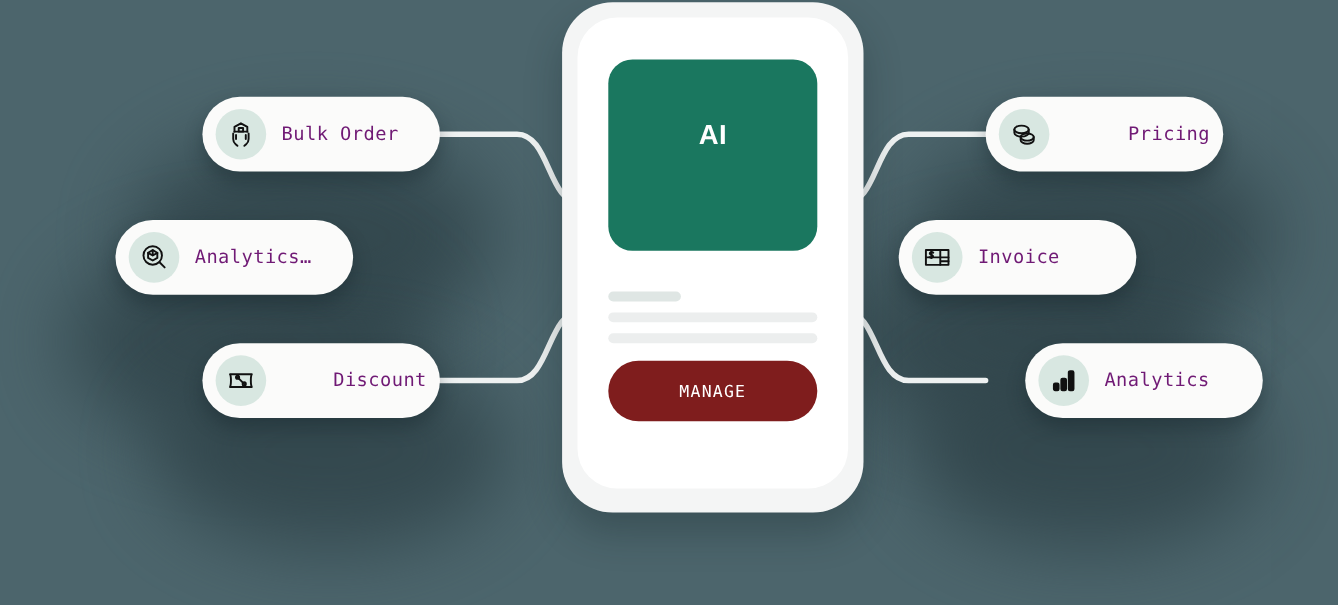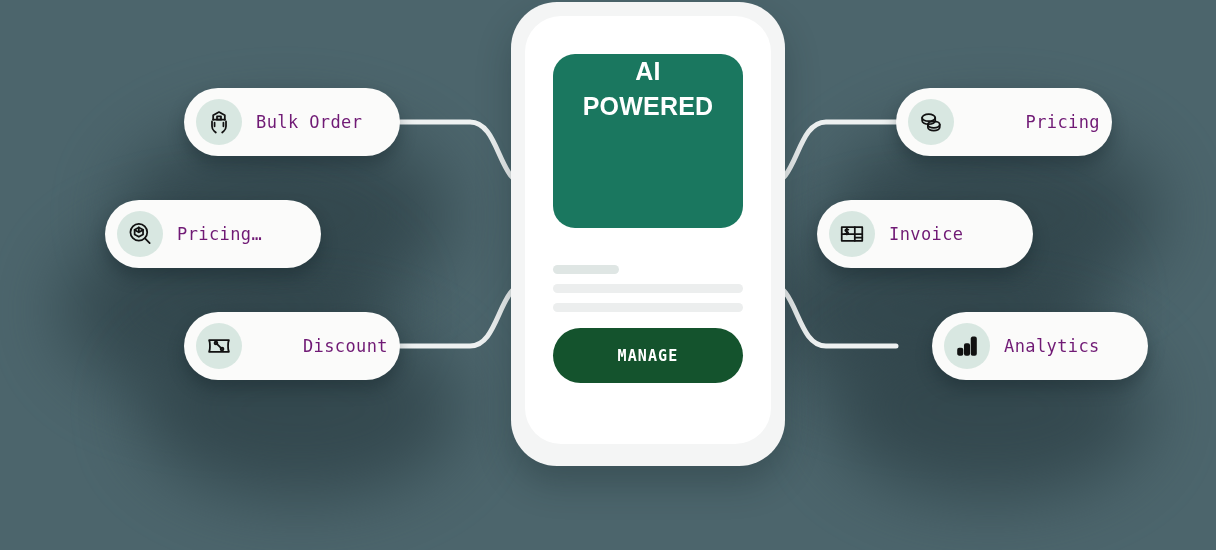--- a/index.html
+++ b/index.html
@@ -51,20 +51,21 @@
     border-radius: 36px;
     overflow: hidden;
   }
   .hero {
     position: absolute;
     left: 28px; top: 38px;
     width: 190px; height: 174px;
     background: #1a775f;
     border-radius: 22px;
     display: flex;
+    align-items: center;
     justify-content: center;
   }
   .hero-text {
     color: #ffffff;
     font-size: 25px;
     font-weight: 700;
     line-height: 1.4;
     text-align: center;
     letter-spacing: .2px;
   }
@@ -74,27 +75,27 @@
     border-radius: 5px;
     background: #eceeee;
     margin-bottom: 10px;
   }
   .sk.short { width: 66px; background: #dfe6e4; }
   .sk.full  { width: 100%; }
   .manage-btn {
     position: absolute;
     left: 28px; top: 312px;
     width: 190px; height: 55px;
-    background: #14532d;
+    background: #7f1d1d;
     border: none;
     border-radius: 28px;
     color: #ffffff;
     font-family: "DejaVu Sans Mono", "Liberation Mono", monospace;
     font-size: 15px;
-    font-weight: 700;
+    font-weight: 400;
     letter-spacing: 1.1px;
     cursor: pointer;
   }
 
   
   .card {
     position: absolute;
     height: 68px;
     background: #fbfbfa;
     border-radius: 34px;
@@ -149,21 +150,21 @@
     <path d="M896 346 H 826 C 796 346 798 283 768 283 H 751"></path>
   </g>
 </svg>
 
 <div class="phone-outer"></div>
 <div class="phone-screen">
 
   <div class="hero">
     <div class="hero-text">
       <span>AI</span><br>
-      <span>POWERED</span><br>
+      <br>
     </div>
   </div>
 
   <div class="skeletons">
     <div class="sk short"></div>
     <div class="sk full"></div>
     <div class="sk full"></div>
   </div>
 
   <button class="manage-btn">MANAGE</button>
@@ -186,21 +187,21 @@
 
 <div class="card" id="card-inventory">
   <div class="icon-circle">
     <svg width="28" height="28" viewBox="0 0 24 24" fill="none" stroke="#111" stroke-width="1.5" stroke-linecap="round" stroke-linejoin="round">
       <circle cx="11" cy="10.5" r="7.2"></circle>
       <path d="M11 6.4l3.6 2v4l-3.6 2-3.6-2v-4z"></path>
       <path d="M11 6.4v4.1M11 10.5l3.6-2M11 10.5l-3.6-2"></path>
       <path d="M16.3 15.8l4 4"></path>
     </svg>
   </div>
-  <div class="card-label">Pricing…</div>
+  <div class="card-label">Analytics…</div>
 </div>
 
 <div class="card" id="card-discount">
   <div class="icon-circle">
     <svg width="28" height="28" viewBox="0 0 24 24" fill="none" stroke="#111" stroke-width="1.5" stroke-linecap="round" stroke-linejoin="round">
       <path d="M3.5 7h17c-1 1.5-1 8.5 0 10h-17c1-1.5 1-8.5 0-10z"></path>
       <path d="M9.3 9.3l5.4 5.4"></path>
       <circle cx="9.4" cy="9.4" r="1.25"></circle>
       <circle cx="14.6" cy="14.6" r="1.25"></circle>
     </svg>

